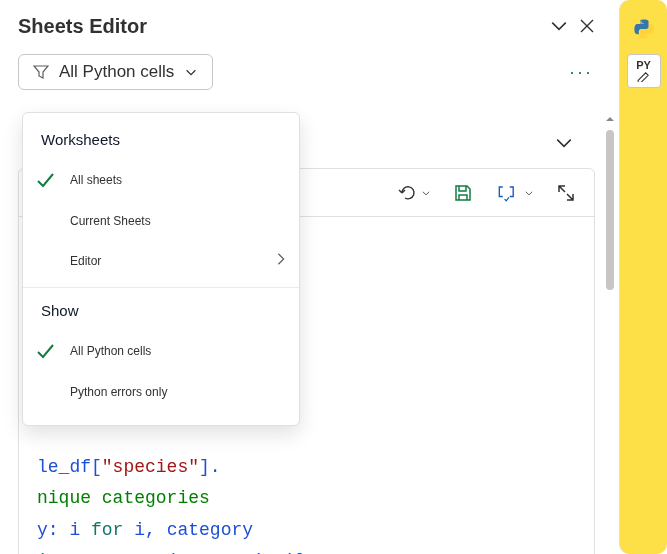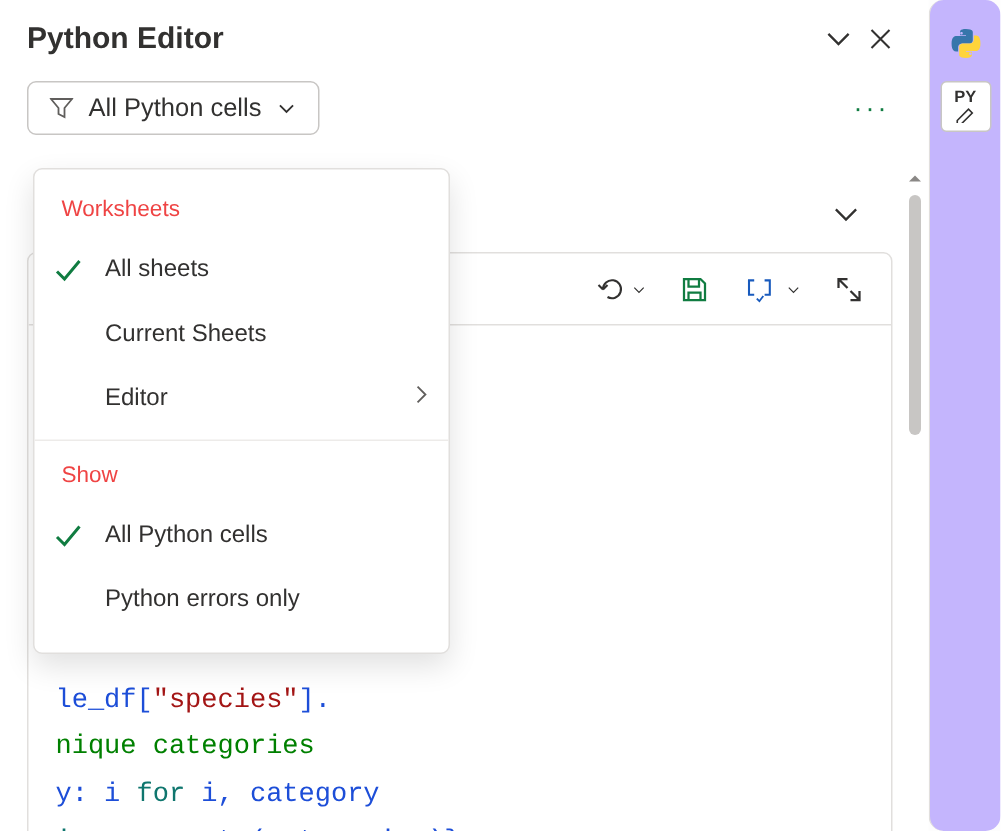--- a/index.html
+++ b/index.html
@@ -14,21 +14,21 @@
     position: relative;
   }
 
   
   .right-rail {
     position: absolute;
     right: 0;
     top: 0;
     bottom: 0;
     width: 48px;
-    background: #c4b5fd;
+    background: #fde047;
     border-left: 1px solid #e1dfdd;
     display: flex;
     flex-direction: column;
     align-items: center;
     padding-top: 12px;
     gap: 8px;
     border-radius: 10px;
   }
   .rail-btn {
     width: 34px;
@@ -201,29 +201,29 @@
     width: 278px;
     background: #fff;
     border: 1px solid #e1dfdd;
     border-radius: 6px;
     box-shadow: 0 8px 20px rgba(0,0,0,0.12);
     padding: 10px 0 14px 0;
     z-index: 20;
   }
   .menu-header {
     font-size: 15px;
-    color: #ef4444;
+    color: #0f172a;
     padding: 8px 18px 10px 18px;
   }
   .menu-item {
     display: flex;
     align-items: center;
     gap: 14px;
     padding: 12px 11px;
-    font-size: 16px;
+    font-size: 12px;
     cursor: pointer;
   }
   .menu-check {
     width: 22px;
     display: flex;
     justify-content: center;
     color: #107c41;
   }
   .menu-label { flex: 1; }
   .menu-caret { color: #605e5c; }
@@ -249,21 +249,21 @@
       <svg width="14" height="10" viewBox="0 0 16 12">
           <path d="M1 10 L10 1 L13 4 L4 13 L1 13 Z" fill="none" stroke="#323130" stroke-width="1.3"></path>
         </svg>
     </div>
   </div>
 </div>
 
 <div class="pane">
 
   <div class="header">
-    <div class="header-title">Python Editor</div>
+    <div class="header-title">Sheets Editor</div>
     <div class="hdr-btn">
       <svg width="18" height="18" viewBox="0 0 16 16">
           <path d="M2 5 L8 11 L14 5" fill="none" stroke="#323130" stroke-width="1.4"></path>
         </svg>
     </div>
     <div class="hdr-btn">
       <svg width="16" height="16" viewBox="0 0 16 16">
           <path d="M2 2 L14 14 M14 2 L2 14" stroke="#323130" stroke-width="1.4"></path>
         </svg>
     </div>

